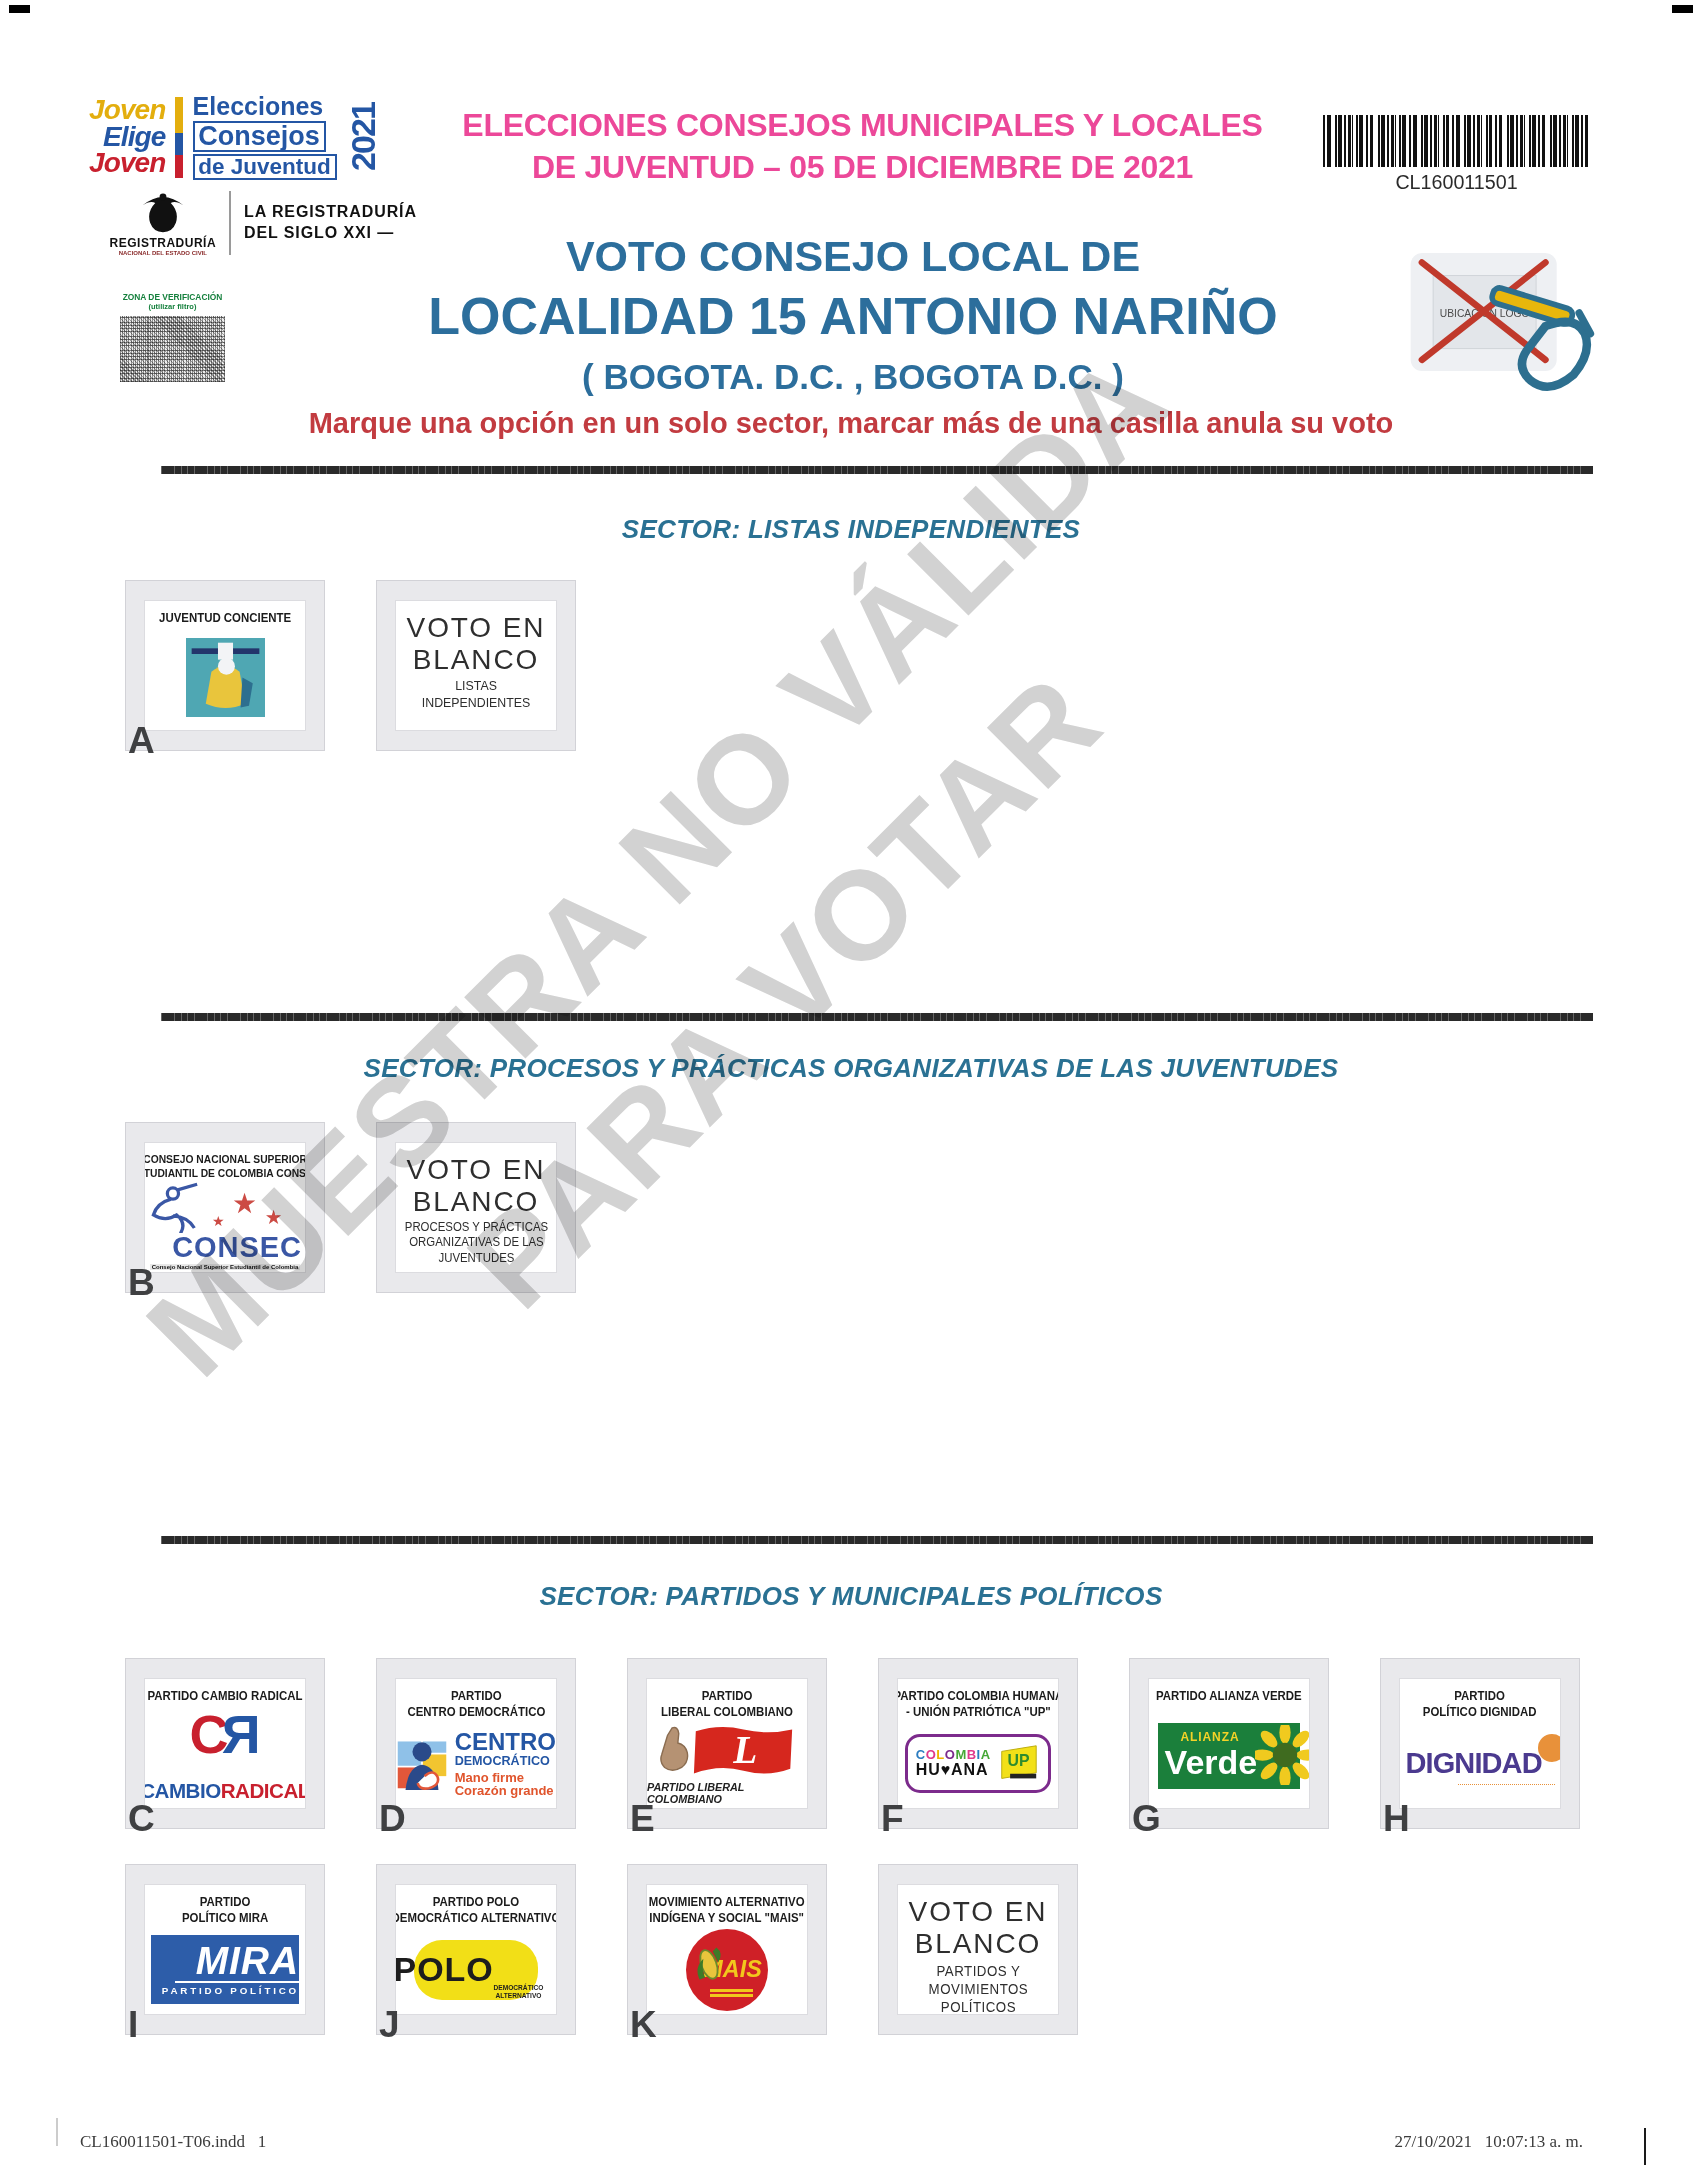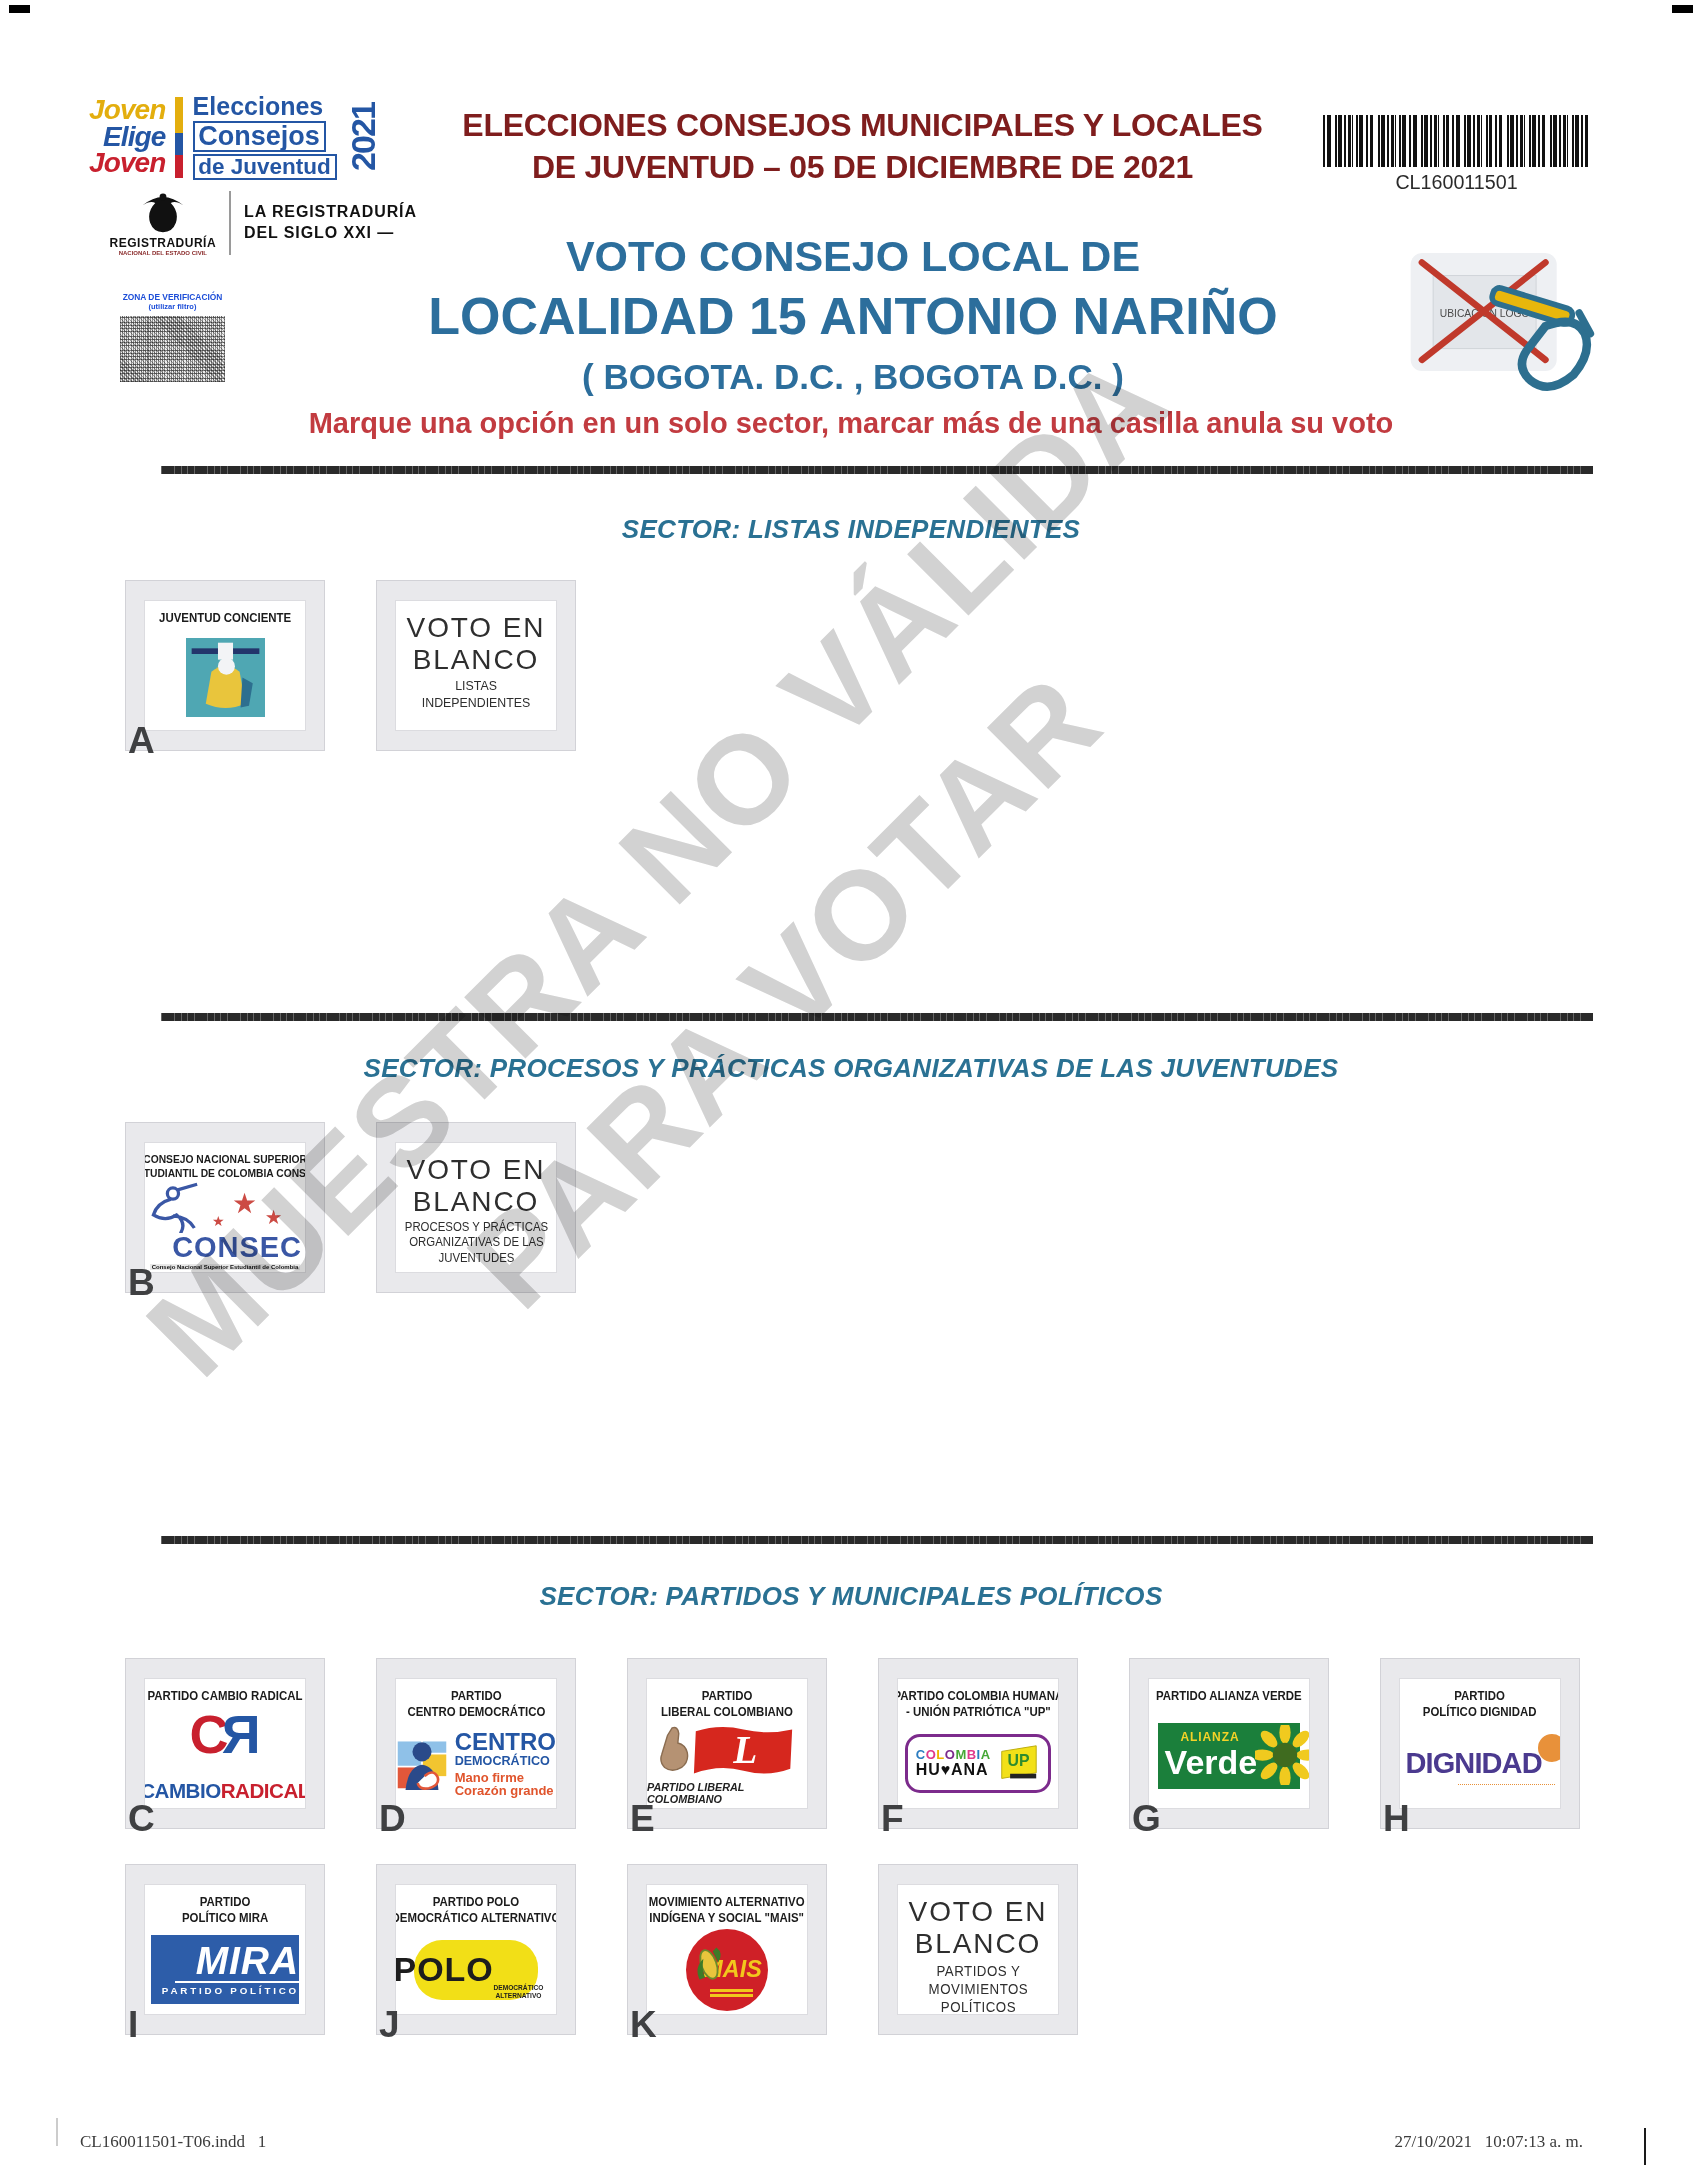--- a/index.html
+++ b/index.html
@@ -25,31 +25,31 @@
             font-size:34px;letter-spacing:-1.9px;line-height:1;}
   .brand-row2{display:flex;align-items:center;gap:13px;margin-top:9.4px;margin-left:20.6px;}
   .reg-col{text-align:center;}
   .reg-name{font-size:12px;font-weight:800;color:#111;letter-spacing:0.5px;}
   .reg-sub{font-size:6px;font-weight:700;color:#8a2b2b;}
   .vline{width:1.9px;height:64px;background:#9a9a9a;}
   .slogan{font-weight:900;font-size:16px;color:#111;line-height:1.3;letter-spacing:0.9px;}
 
   
   .htitle{left:394px;top:105px;width:937px;text-align:center;font-size:32px;font-weight:700;
-          color:#7f1d1d;line-height:1.3;letter-spacing:-0.3px;}
+          color:#ec4899;line-height:1.3;letter-spacing:-0.3px;}
   .htitle .strong{font-weight:900;}
 
   
   .barcode-wrap{left:1323px;top:115px;width:267px;text-align:center;}
   .barcode{height:52px;background:repeating-linear-gradient(90deg,#111 0 1.9px,#fff 1.9px 3.7px,#111 3.7px 6.6px,
            #fff 6.6px 7.5px,#111 7.5px 8.4px,#fff 8.4px 12px,#111 12px 14px,#fff 14px 15px,#111 15px 19px,#fff 19px 21.5px);}
   .barcode-num{font-size:19.7px;color:#2b2b2b;margin-top:3.7px;}
 
   
-  .verify{left:120px;top:292px;width:105px;text-align:center;color:#1d4ed8;}
+  .verify{left:120px;top:292px;width:105px;text-align:center;color:#15803d;}
   .verify-l1{font-size:8.4px;font-weight:800;}
   .verify-l2{font-size:7.5px;font-weight:700;}
   .verify-box{margin-top:4.7px;height:66px;
     background:repeating-linear-gradient(0deg,rgba(0,0,0,.45) 0 0.9px,transparent 0.9px 2.8px),
                repeating-linear-gradient(90deg,rgba(0,0,0,.4) 0 0.9px,transparent 0.9px 1.9px),
                repeating-linear-gradient(45deg,#9a9a9a 0 0.9px,#ededed 0.9px 2.8px);}
 
   
   .btitle{left:375px;top:232px;width:956px;text-align:center;color:#2c6e9c;}
   .bt1{font-size:43px;font-weight:700;}

